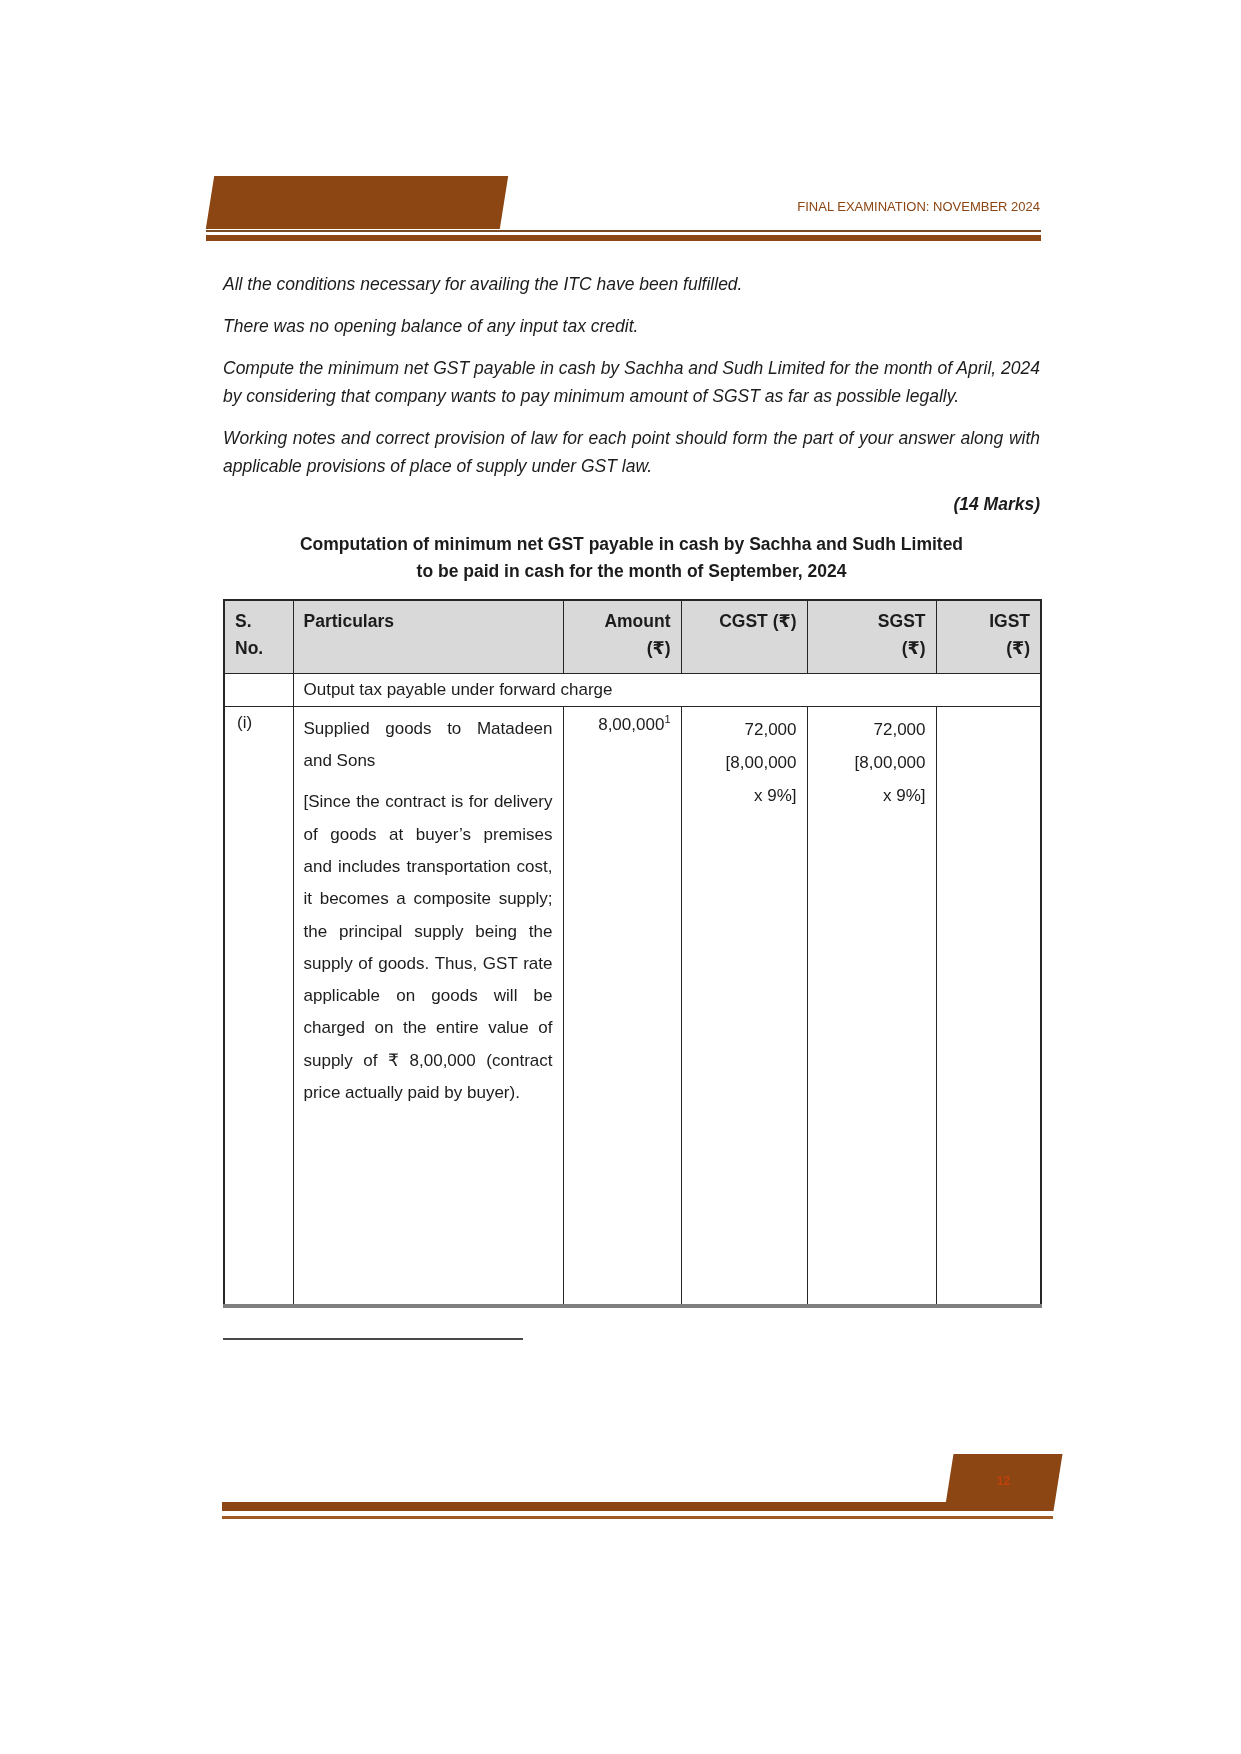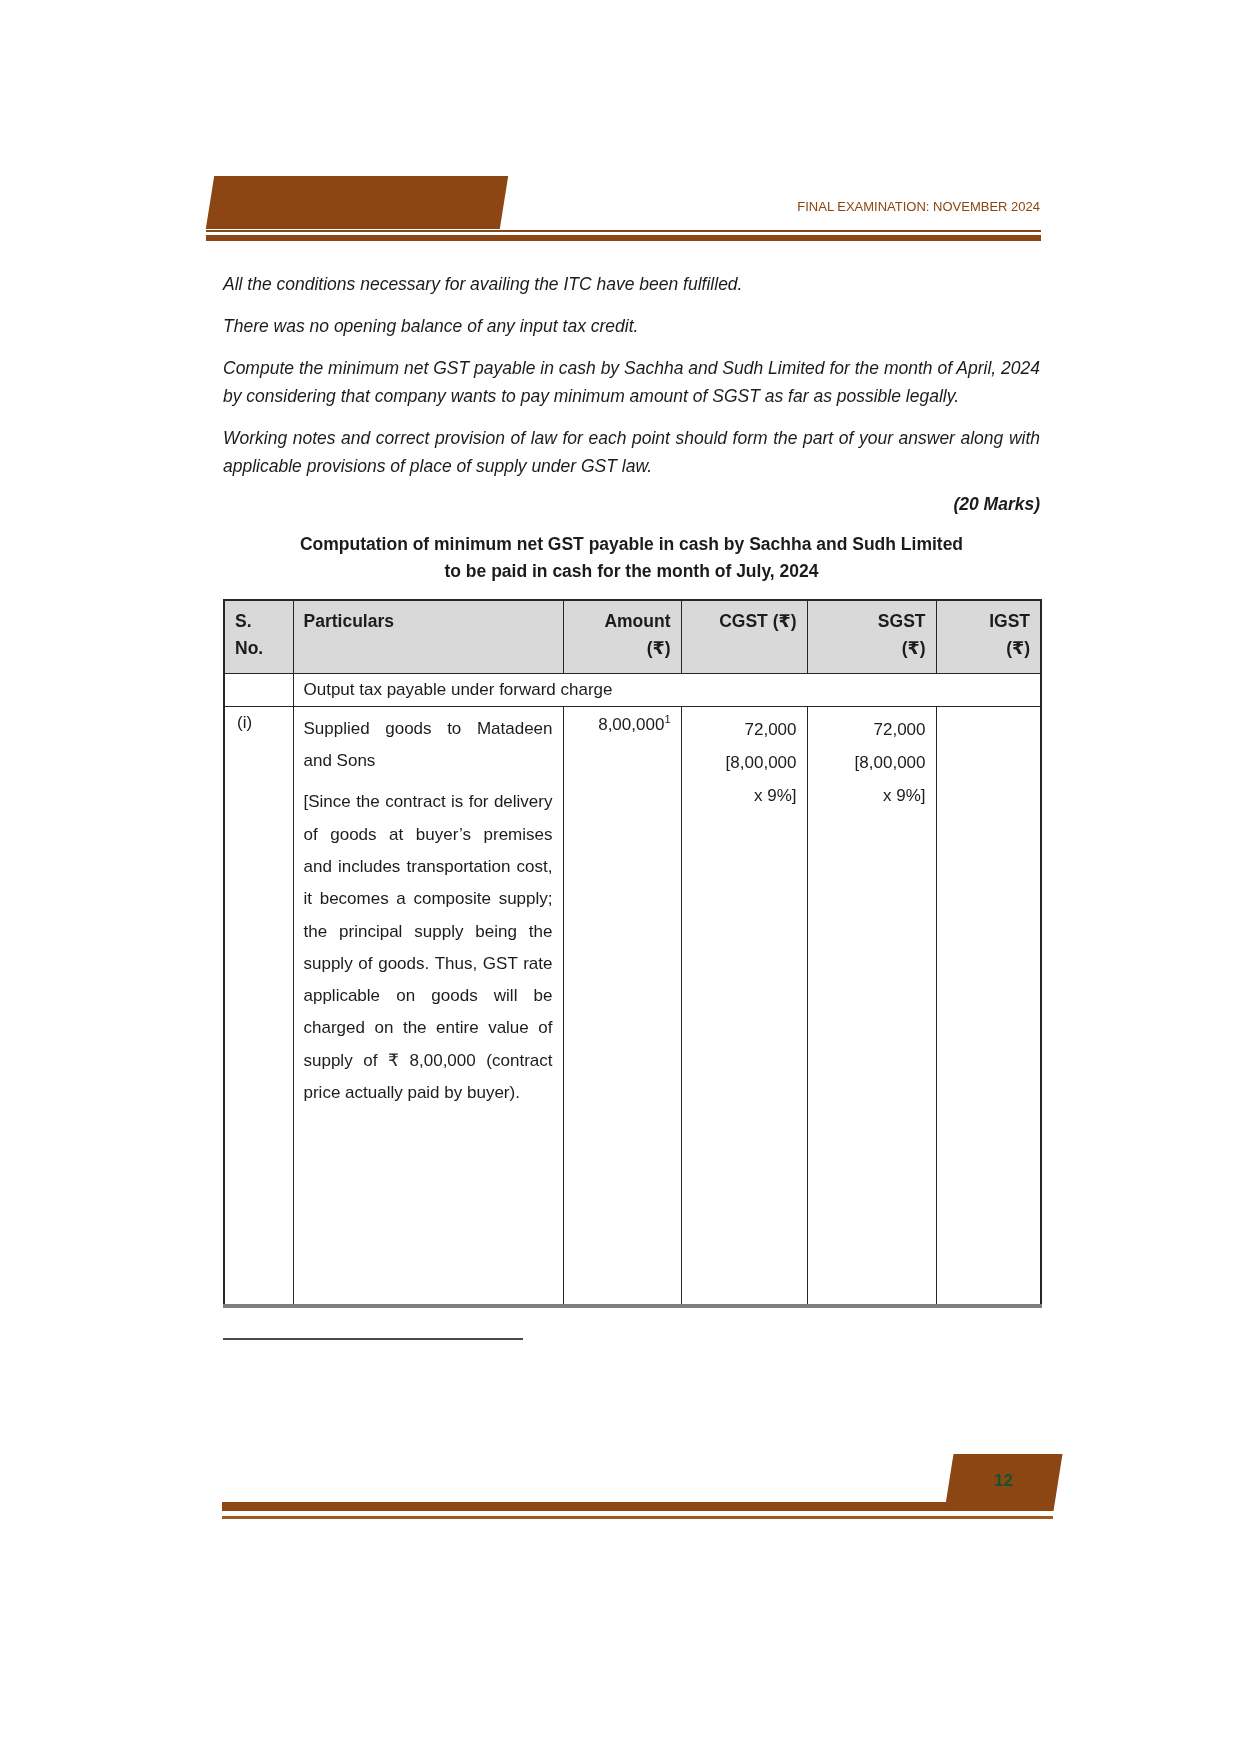--- a/index.html
+++ b/index.html
@@ -66,39 +66,39 @@
   
   .footer-bar  { position:absolute; left:222px; top:1502px; width:826px; height:9px; background:var(--accent); z-index:1; }
   .footer-line { position:absolute; left:222px; top:1516px; width:831px; height:3px; background:#A05A22; z-index:1; }
   .page-banner-bg {
     position:absolute; left:949px; top:1454px; width:109px; height:57px;
     background:var(--accent); transform:skewX(-9deg); z-index:2;
   }
   .page-banner-text {
     position:absolute; left:949px; top:1454px; width:109px; height:53px;
     display:flex; align-items:center; justify-content:center; z-index:3;
-    color:#14532d; font-weight:700; font-size:17px;
+    color:#c2410c; font-weight:700; font-size:12px;
   }
 </style>
 </head>
 <body>
 
 <div class="page">
 
   <div class="banner-bg"></div>
   <div class="exam-title">FINAL EXAMINATION: NOVEMBER 2024</div>
   <div class="header-rule"></div>
 
   <div class="content">
     <p class="ital">All the conditions necessary for availing the ITC have been fulfilled.</p>
     <p class="ital">There was no opening balance of any input tax credit.</p>
     <p class="ital">Compute the minimum net GST payable in cash by Sachha and Sudh Limited for the month of April, 2024 by considering that company wants to pay minimum amount of SGST as far as possible legally.</p>
     <p class="ital">Working notes and correct provision of law for each point should form the part of your answer along with applicable provisions of place of supply under GST law.</p>
-    <div class="marks">(20 Marks)</div>
-    <div class="table-title">Computation of minimum net GST payable in cash by Sachha and Sudh Limited to be paid in cash for the month of July, 2024</div>
+    <div class="marks">(14 Marks)</div>
+    <div class="table-title">Computation of minimum net GST payable in cash by Sachha and Sudh Limited to be paid in cash for the month of September, 2024</div>
 
     <table class="comp-table">
       <colgroup>
         <col style="width:69px">
           <col style="width:270px">
           <col style="width:118px">
         <col style="width:126px">
           <col style="width:129px">
           <col style="width:105px">
       </colgroup>

